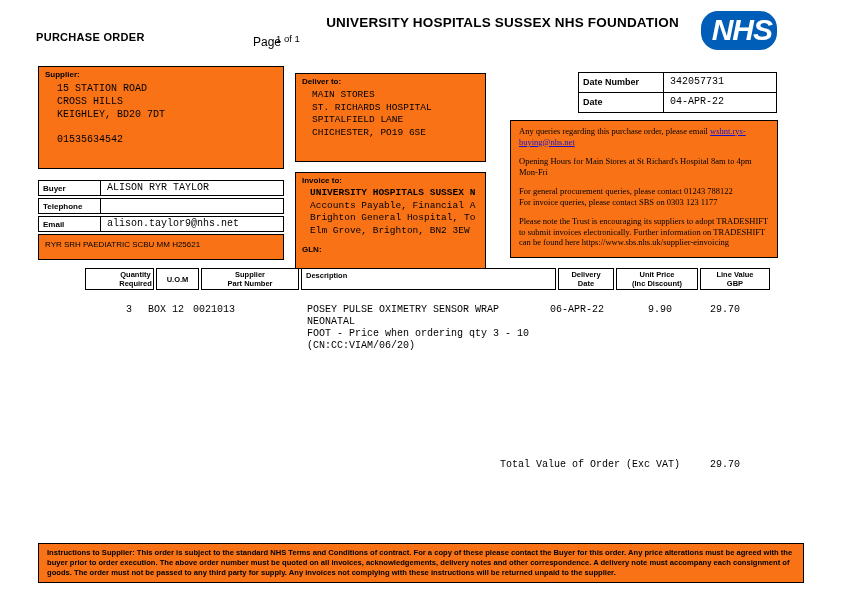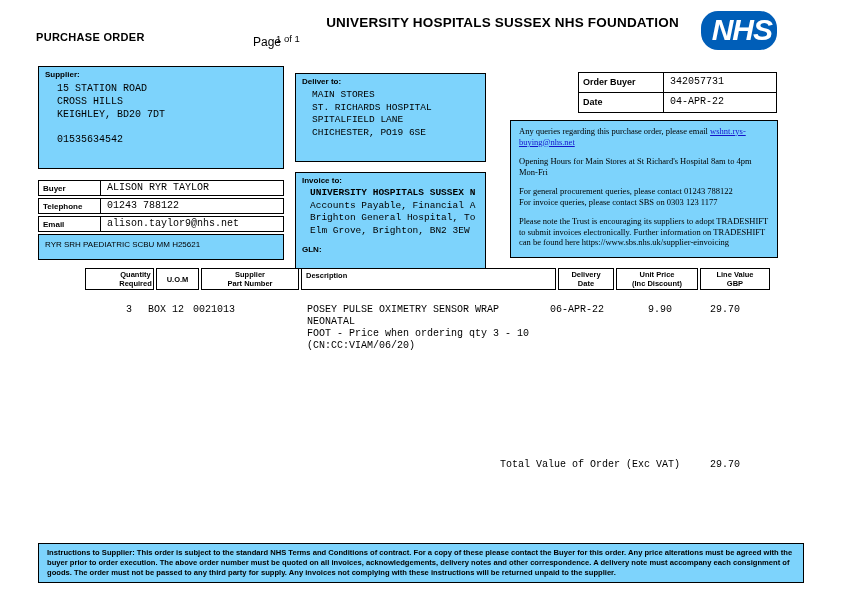--- a/index.html
+++ b/index.html
@@ -2,21 +2,21 @@
 <html><head>
 <meta charset="utf-8">
 <style>
   * { margin:0; padding:0; box-sizing:border-box; }
   html,body { background:#e9e9e9; }
   body { font-family:"Liberation Sans", sans-serif; color:#000; }
   .page { position:relative; width:842px; height:595px; background:#ffffff; overflow:hidden; }
   .abs { position:absolute; }
   .mono { font-family:"Liberation Mono","DejaVu Sans Mono",monospace; }
   .serif { font-family:"Liberation Serif", serif; }
-  .box { position:absolute; border:1px solid #000; background:#7dd3fc; }
+  .box { position:absolute; border:1px solid #000; background:#f97316; }
   .box-label { font-size:8px; font-weight:bold; }
   .val10 { font-size:10px; line-height:13px; }
   .val95 { font-size:9.5px; line-height:12.5px; }
   .nhs-logo { width:76px; height:39px; background:#005EB8; color:#fff; font-style:italic;
               font-weight:bold; font-size:30px; display:flex; align-items:center;
               justify-content:flex-end; padding:0 5px 2px 0; letter-spacing:-1px;border-radius:17px; }
   .info-row { display:flex; height:21px; }
   .info-row .lbl { width:86px; border:1px solid #000; font-size:9px; font-weight:bold; padding:4px 4px; }
   .info-row .v   { flex:1; border:1px solid #000; border-left:none; font-size:10px; padding:3px 6px; }
   .field-row { display:flex; width:246px; height:16px; border:1px solid #000; margin-bottom:2px; background:#fff; }
@@ -65,21 +65,21 @@
     <div class="mono val95" style="margin-left:10px; margin-top:3px;">
       <div>MAIN STORES</div>
       <div>ST. RICHARDS HOSPITAL</div>
       <div>SPITALFIELD LANE</div>
       <div>CHICHESTER, PO19 6SE</div>
     </div>
   </div>
 
   <div class="abs" style="left:578px; top:72px; width:199px;">
     <div class="info-row">
-      <div class="lbl">Order Buyer</div>
+      <div class="lbl">Date Number</div>
       <div class="v mono">342057731</div>
     </div>
     <div class="info-row" style="margin-top:-1px;">
       <div class="lbl">Date</div>
       <div class="v mono">04-APR-22</div>
     </div>
   </div>
 
   <div class="box serif queries" style="left:510px; top:120px; width:268px; height:138px; padding:5px 8px;">
     <p><span>Any queries regarding this purchase order, please email </span><span class="link">wshnt.rys-buying@nhs.net</span></p>
@@ -89,21 +89,20 @@
     <p class="gap">Please note the Trust is encouraging its suppliers to adopt TRADESHIFT to submit invoices electronically. Further information on TRADESHIFT can be found here https://www.sbs.nhs.uk/supplier-einvoicing</p>
   </div>
 
   <div class="abs" style="left:38px; top:180px;">
     <div class="field-row">
       <div class="lbl">Buyer</div>
       <div class="v mono">ALISON RYR TAYLOR</div>
     </div>
     <div class="field-row">
       <div class="lbl">Telephone</div>
-      <div class="v mono">01243 788122</div>
     </div>
     <div class="field-row">
       <div class="lbl">Email</div>
       <div class="v mono">alison.taylor9@nhs.net</div>
     </div>
   </div>
 
   <div class="box" style="left:38px; top:234px; width:246px; height:26px; padding:5px 6px; font-size:8px;">
     <span>RYR SRH PAEDIATRIC SCBU MM H25621</span>
   </div>

